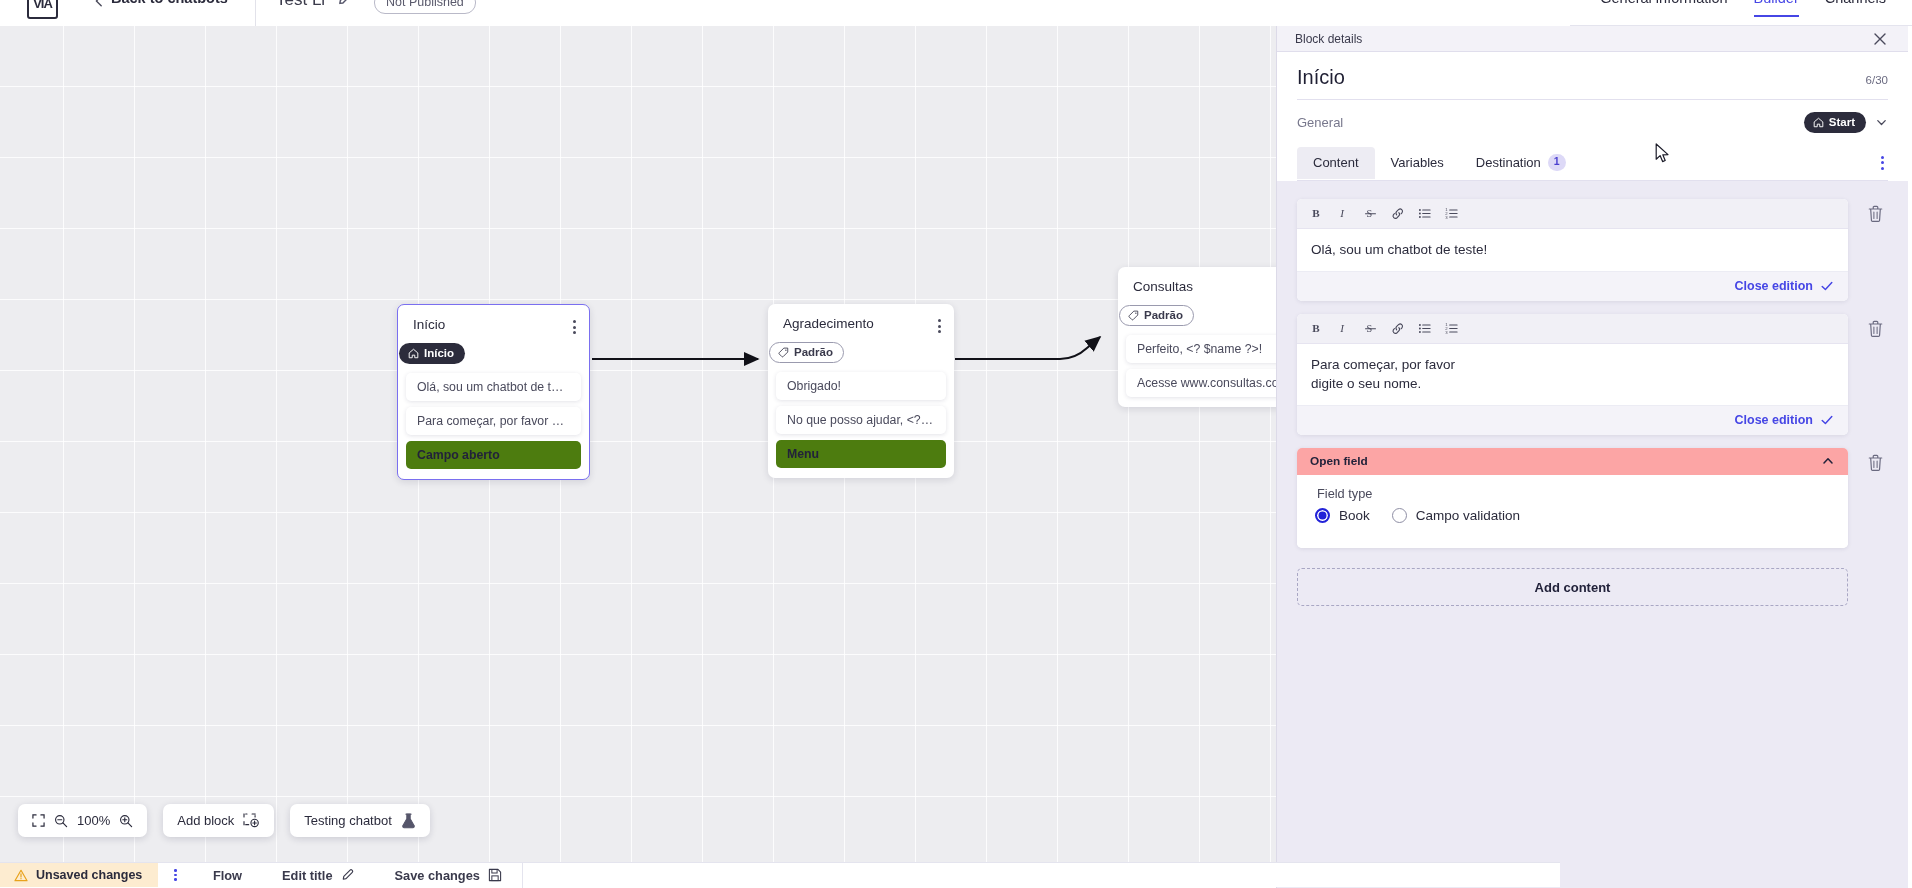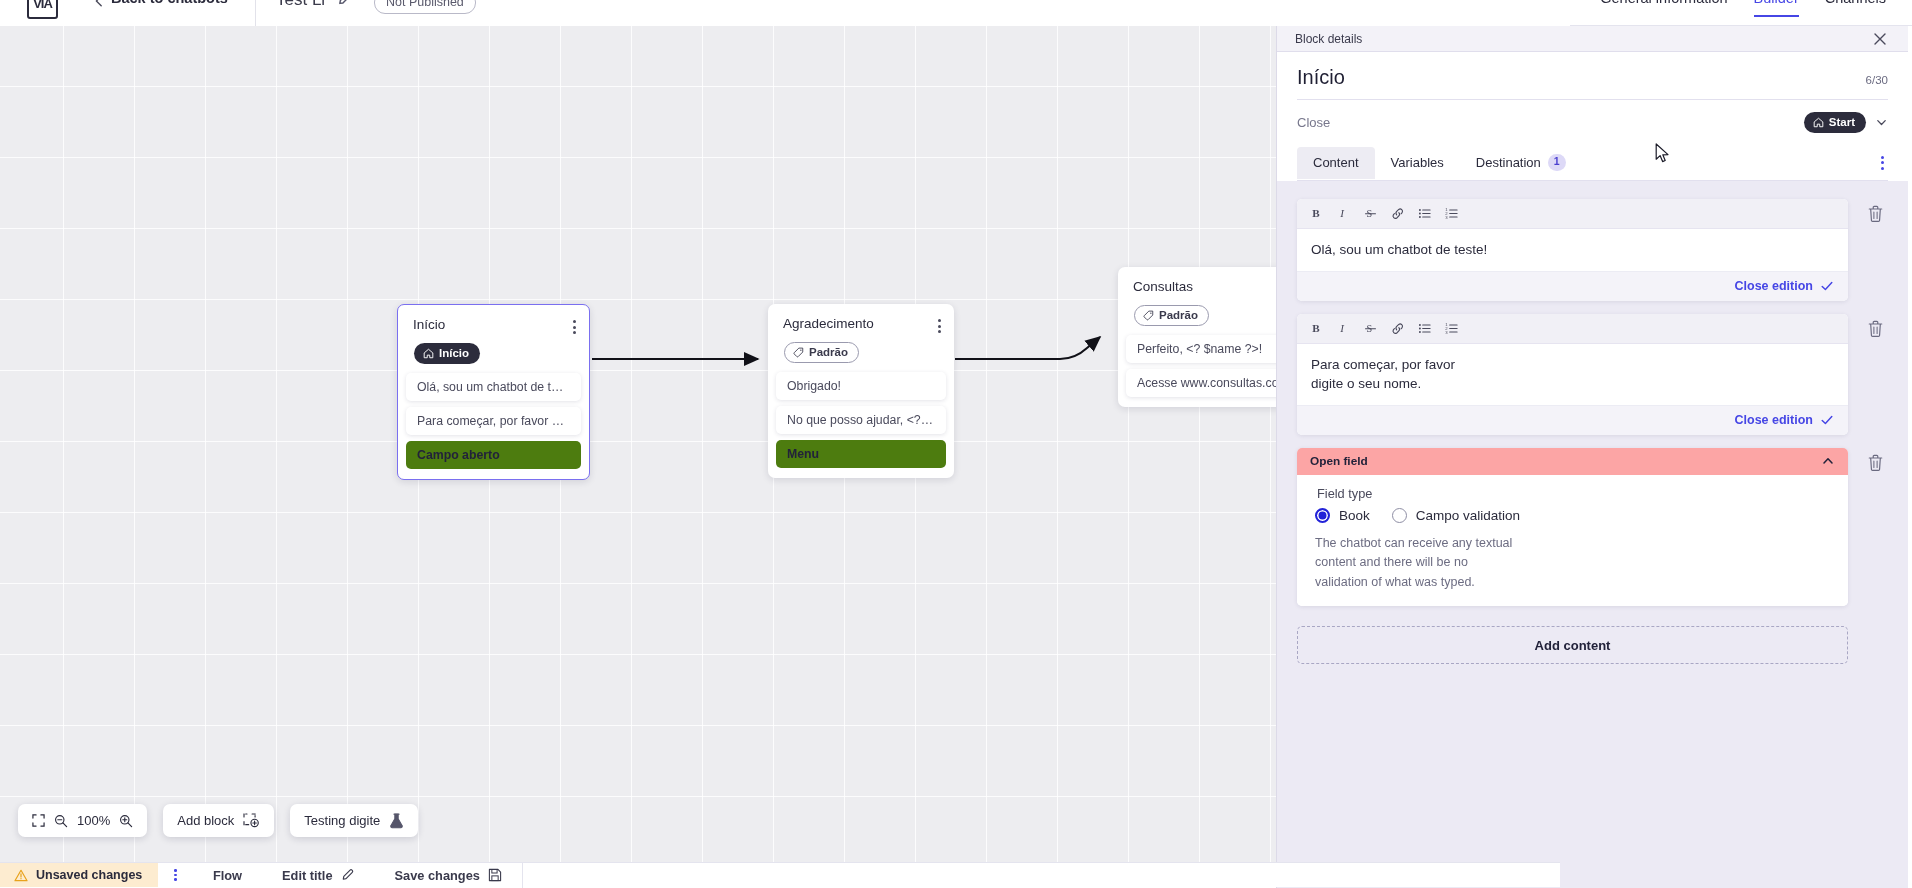--- a/index.html
+++ b/index.html
@@ -80,21 +80,21 @@
     padding: 9px 0 0 0;
   }
   .node.selected { border: 1.6px solid #7a6ff0; }
   .node-head {
     display: flex; align-items: flex-start; justify-content: space-between;
     padding: 3px 13px 0 15px;
   }
   .node-title { font-size: 13.5px; color: #2b2b3c; font-weight: 400; white-space: nowrap; }
   .kebab { display: flex; flex-direction: column; gap: 2.5px; padding-top: 3px; cursor: pointer; }
   .kebab i { display: block; width: 3px; height: 3px; border-radius: 50%; background: #4a4a5c; }
-  .node-badge-row { padding: 9px 16px 0; }
+  .node-badge-row { padding: 9px 1px 0; }
   .badge-start {
     display: inline-flex; align-items: center; gap: 5px;
     background: #2c2c3c; color: #fff; border-radius: 12px;
     padding: 4px 11px 5px 9px; font-size: 11.5px; font-weight: 700; white-space: nowrap;
   }
   .badge-padrao {
     display: inline-flex; align-items: center; gap: 5px;
     border: 1px solid #9a9aae; color: #3a3a4c; border-radius: 12px;
     padding: 3px 10px 4px 8px; font-size: 11.5px; font-weight: 700;
     background: #fff; white-space: nowrap;
@@ -401,21 +401,21 @@
       <div class="ftgroup">
         <span class="lbl">Add block</span>
         <svg width="17" height="15" viewBox="0 0 18 16">
           <path d="M1 4.2 V1 H4.2 M9.6 1 H12.8 V4.2" fill="none" stroke="#2b2b3c" stroke-width="1.2" stroke-linecap="round" stroke-dasharray="3.4 1.6"></path>
           <path d="M1 9.2 V12.4 H6" fill="none" stroke="#2b2b3c" stroke-width="1.2" stroke-linecap="round" stroke-dasharray="3.4 1.6"></path>
           <circle cx="12.3" cy="10.6" r="3.9" fill="none" stroke="#2b2b3c" stroke-width="1.2"></circle>
           <path d="M10.4 10.6 H14.2 M12.3 8.7 V12.5" stroke="#2b2b3c" stroke-width="1.2" stroke-linecap="round"></path>
         </svg>
       </div>
       <div class="ftgroup">
-        <span class="lbl">Testing digite</span>
+        <span class="lbl">Testing chatbot</span>
         <svg width="15" height="16" viewBox="0 0 16 17">
           <path d="M6.2 1.2 V6.2 L2.1 13.2 a1.6 1.6 0 0 0 1.4 2.5 H12.5 a1.6 1.6 0 0 0 1.4 -2.5 L9.8 6.2 V1.2 Z" fill="#55556a" stroke="#55556a" stroke-width="1.1" stroke-linejoin="round"></path>
           <path d="M5.4 1.2 H10.6" stroke="#55556a" stroke-width="1.4" stroke-linecap="round"></path>
         </svg>
       </div>
     </div>
   </div>
 
   <div class="statusbar">
     <div class="unsaved">
@@ -461,21 +461,21 @@
     </div>
 
     <div class="panel-body">
       <div class="panel-title-row">
         <span class="panel-title">Início</span>
         <span class="panel-count">6/30</span>
       </div>
       <div class="panel-hr"></div>
 
       <div class="marker-row">
-        <span class="marker-label">Close</span>
+        <span class="marker-label">General</span>
         <span class="marker-right">
           <span class="badge-start">
             <svg width="11" height="11" viewBox="0 0 14 14">
               <path d="M1.5 6.3 L7 1.6 L12.5 6.3 V12.4 H8.6 V9.1 H5.4 V12.4 H1.5 Z" fill="none" stroke="#ffffff" stroke-width="1.2" stroke-linejoin="round"></path>
             </svg>
             <span>Start</span>
           </span>
           <svg class="chev-down" viewBox="0 0 14 14">
             <path d="M3 5 L7 9.2 L11 5" fill="none" stroke="#4a4a5c" stroke-width="1.4" stroke-linecap="round" stroke-linejoin="round"></path>
           </svg>
@@ -636,21 +636,20 @@
             <div class="radio-row">
               <span class="radio-opt">
                 <span class="radio on"></span>
                 <span class="radio-lbl">Book</span>
               </span>
               <span class="radio-opt">
                 <span class="radio"></span>
                 <span class="radio-lbl">Campo validation</span>
               </span>
             </div>
-            <div class="of-help" style="max-width:207px;">The chatbot can receive any textual content and there will be no validation of what was typed.</div>
           </div>
         </div>
         <span class="trash-btn">
           <svg width="17" height="18" viewBox="0 0 18 19">
             <path d="M2.4 4.2 H15.6" stroke="#6a6a80" stroke-width="1.25" stroke-linecap="round"></path>
             <path d="M6.6 4.2 V2.4 a0.9 0.9 0 0 1 0.9 -0.9 h3 a0.9 0.9 0 0 1 0.9 0.9 V4.2" fill="none" stroke="#6a6a80" stroke-width="1.25"></path>
             <path d="M3.9 4.2 L4.7 16.4 a1.1 1.1 0 0 0 1.1 1 h6.4 a1.1 1.1 0 0 0 1.1 -1 L14.1 4.2" fill="none" stroke="#6a6a80" stroke-width="1.25" stroke-linejoin="round"></path>
             <path d="M7.3 7.4 V14.2 M10.7 7.4 V14.2" stroke="#6a6a80" stroke-width="1.1" stroke-linecap="round"></path>
           </svg>
         </span>

